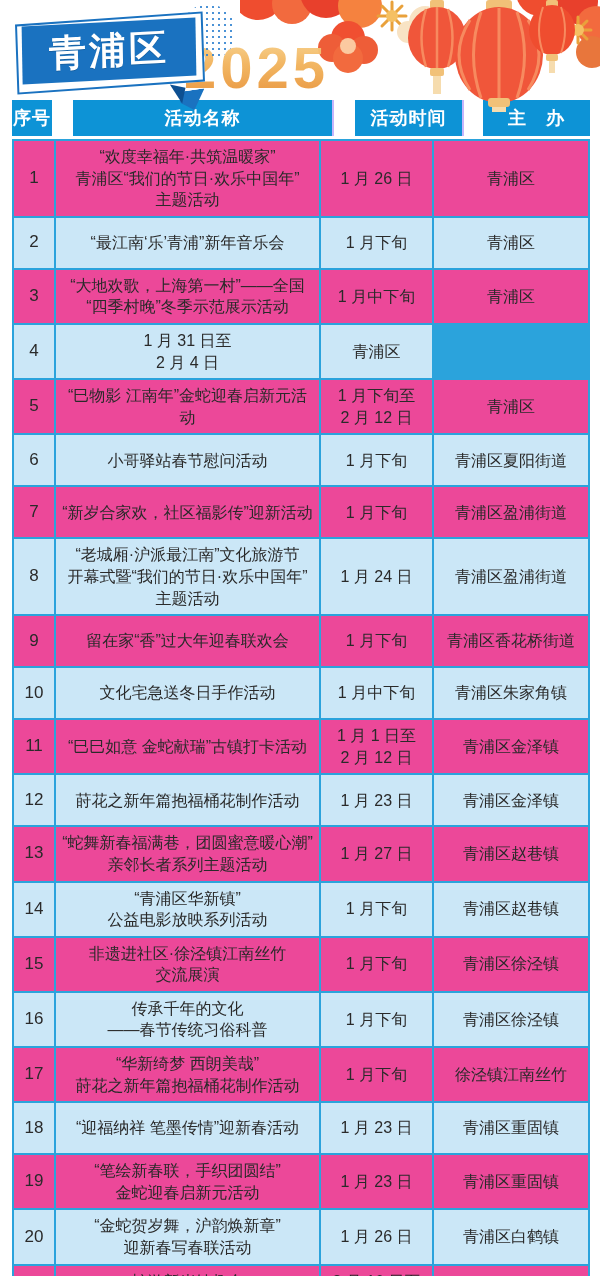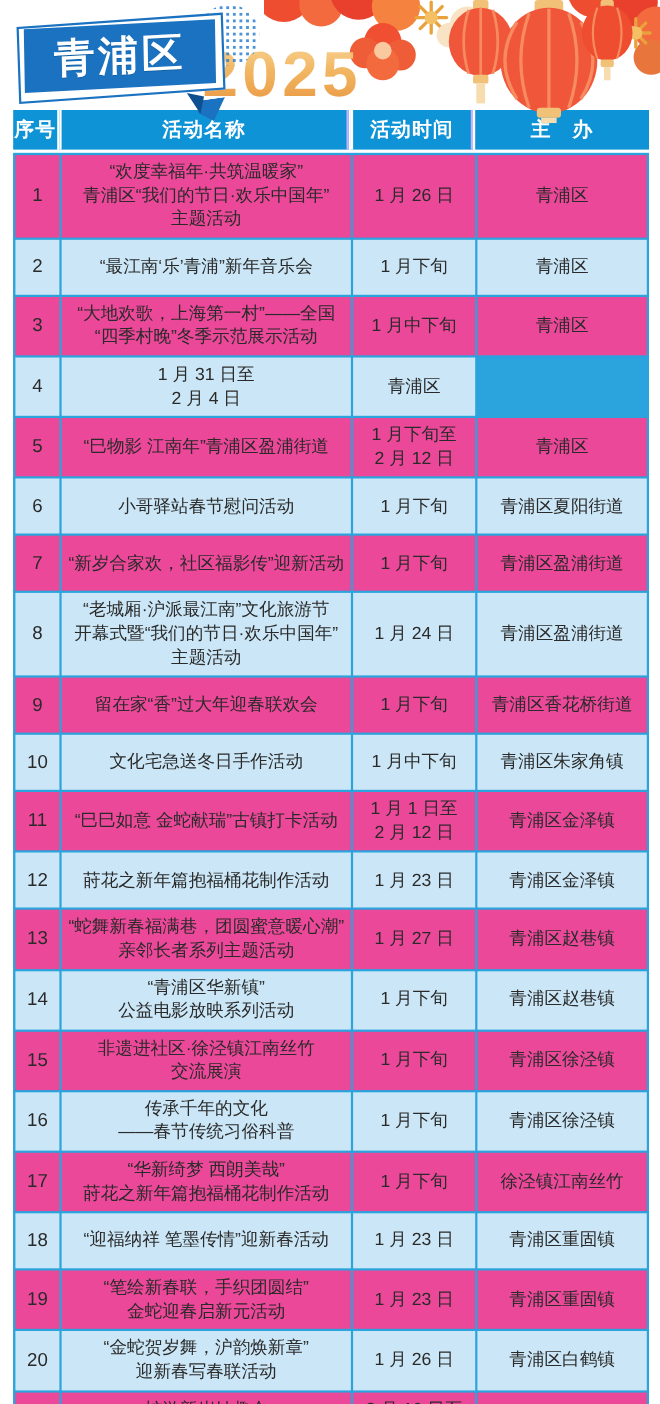--- a/index.html
+++ b/index.html
@@ -51,21 +51,21 @@
     font-size:58px;font-weight:800;letter-spacing:4px;
     background:linear-gradient(180deg,#f8d694 0%,#f2b35b 45%,#e88f34 100%);
     -webkit-background-clip:text;background-clip:text;color:transparent;
     font-family:Liberation Sans, sans-serif;
     opacity:.95;
   }
 
   
   .tbl{margin:2px 10px 6px 12px;}
   .thead{
-    display:grid;grid-template-columns:40px 263px 111px 1fr;gap:2px;
+    display:grid;grid-template-columns:40px 263px 111px 1fr;gap:19px;
     background:#ffffff;margin-bottom:3px;
   }
   .th{
     background:#0d93d6;color:#fff;font-weight:700;font-size:18px;
     display:flex;align-items:center;justify-content:center;
     height:36px;letter-spacing:1px;
   }
   .th.mid{border-left:2px solid #fff;border-right:2px solid #c4b5fd;}
   .tbody{
     background:#2ba3dc;border:2px solid #2ba3dc;
@@ -216,21 +216,21 @@
 
   <div class="row dark">
     <div class="cell no">4</div>
     <div class="cell time">1 月 31 日至
 2 月 4 日</div>
     <div class="cell org">青浦区</div>
   </div>
 
   <div class="row light">
     <div class="cell no">5</div>
-    <div class="cell name">“巳物影 江南年”青浦区盈浦街道</div>
+    <div class="cell name">“巳物影 江南年”金蛇迎春启新元活动</div>
     <div class="cell time">1 月下旬至
 2 月 12 日</div>
     <div class="cell org">青浦区</div>
   </div>
 
   <div class="row dark">
     <div class="cell no">6</div>
     <div class="cell name">小哥驿站春节慰问活动</div>
     <div class="cell time">1 月下旬</div>
     <div class="cell org">青浦区夏阳街道</div>

